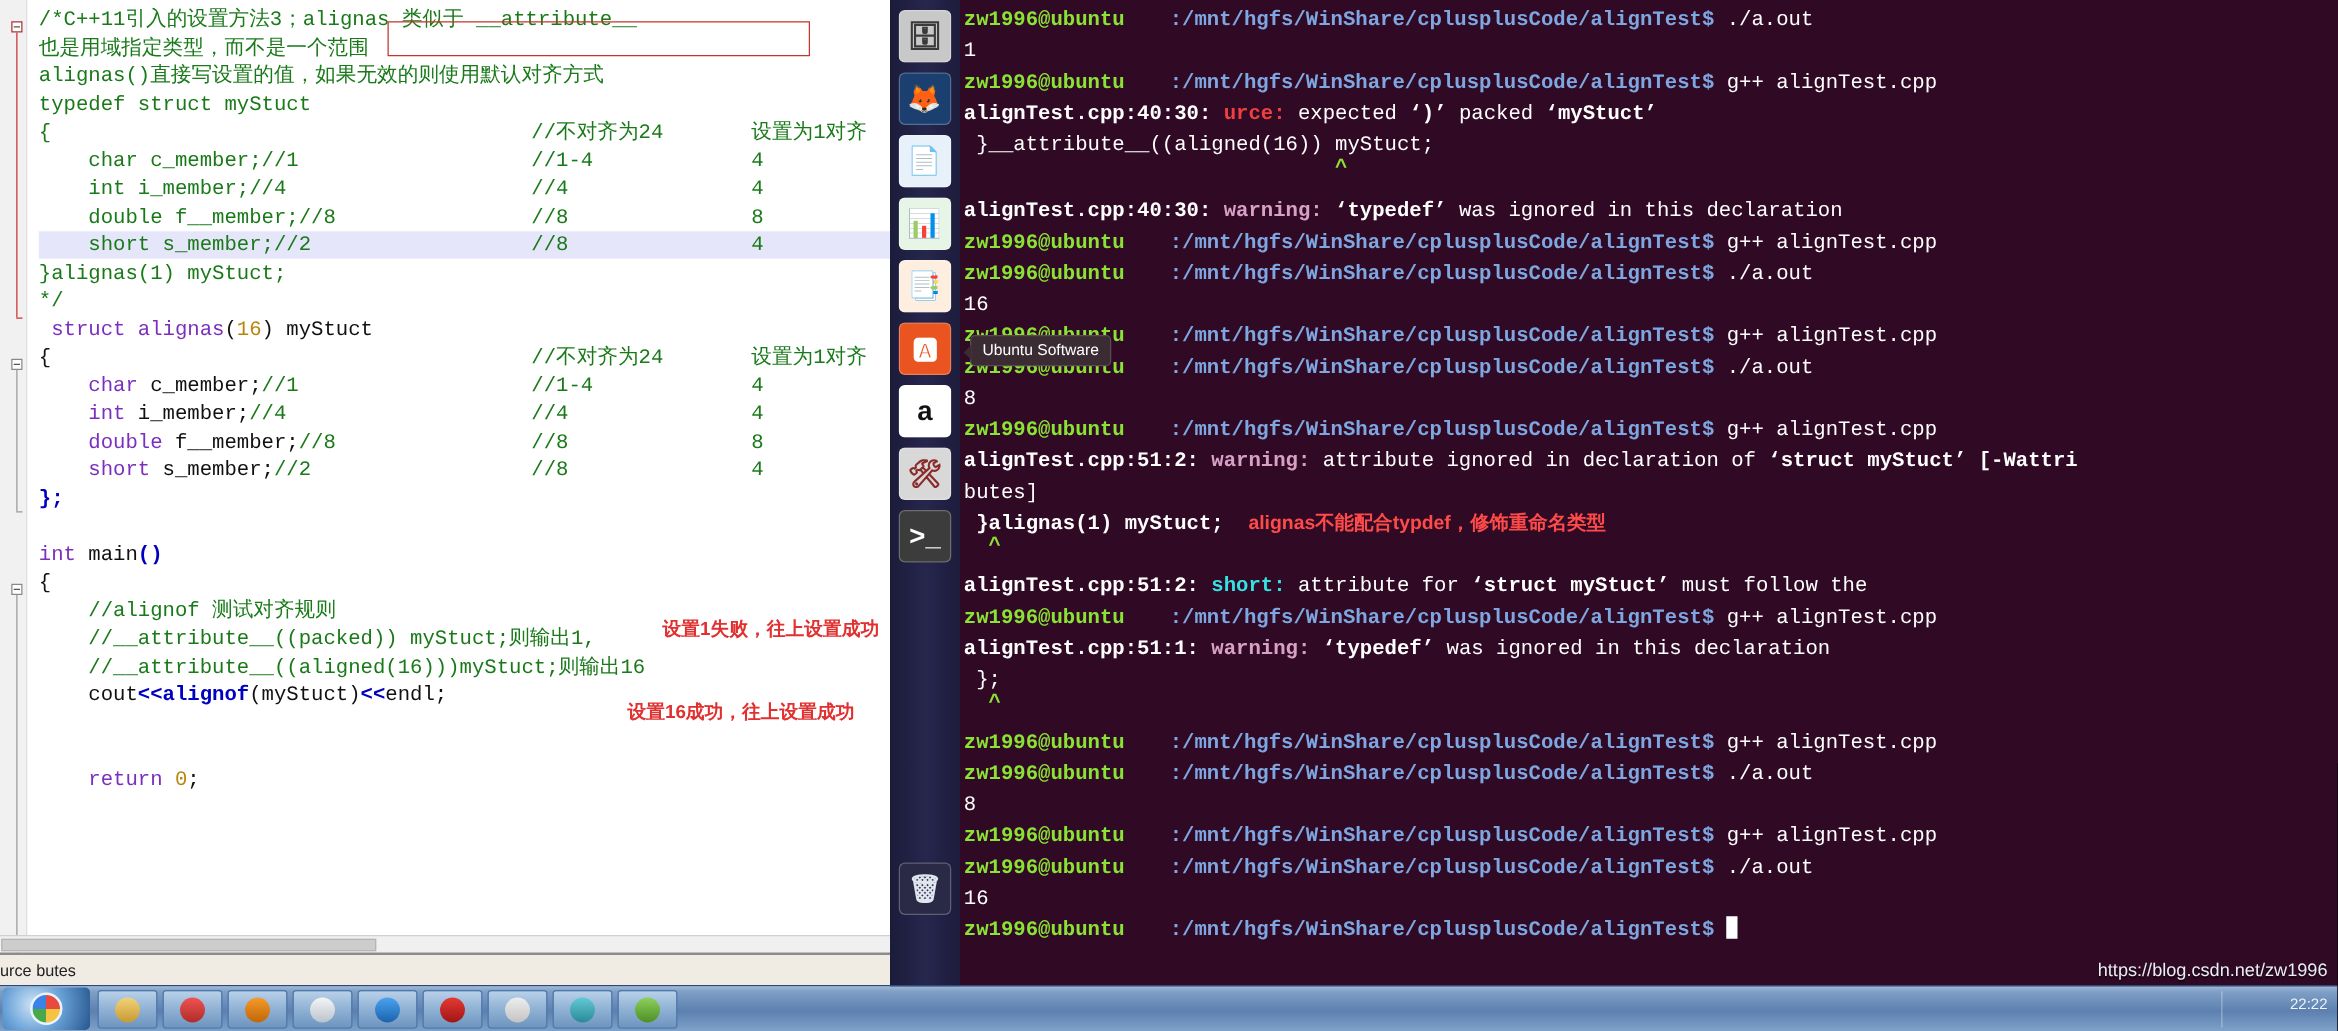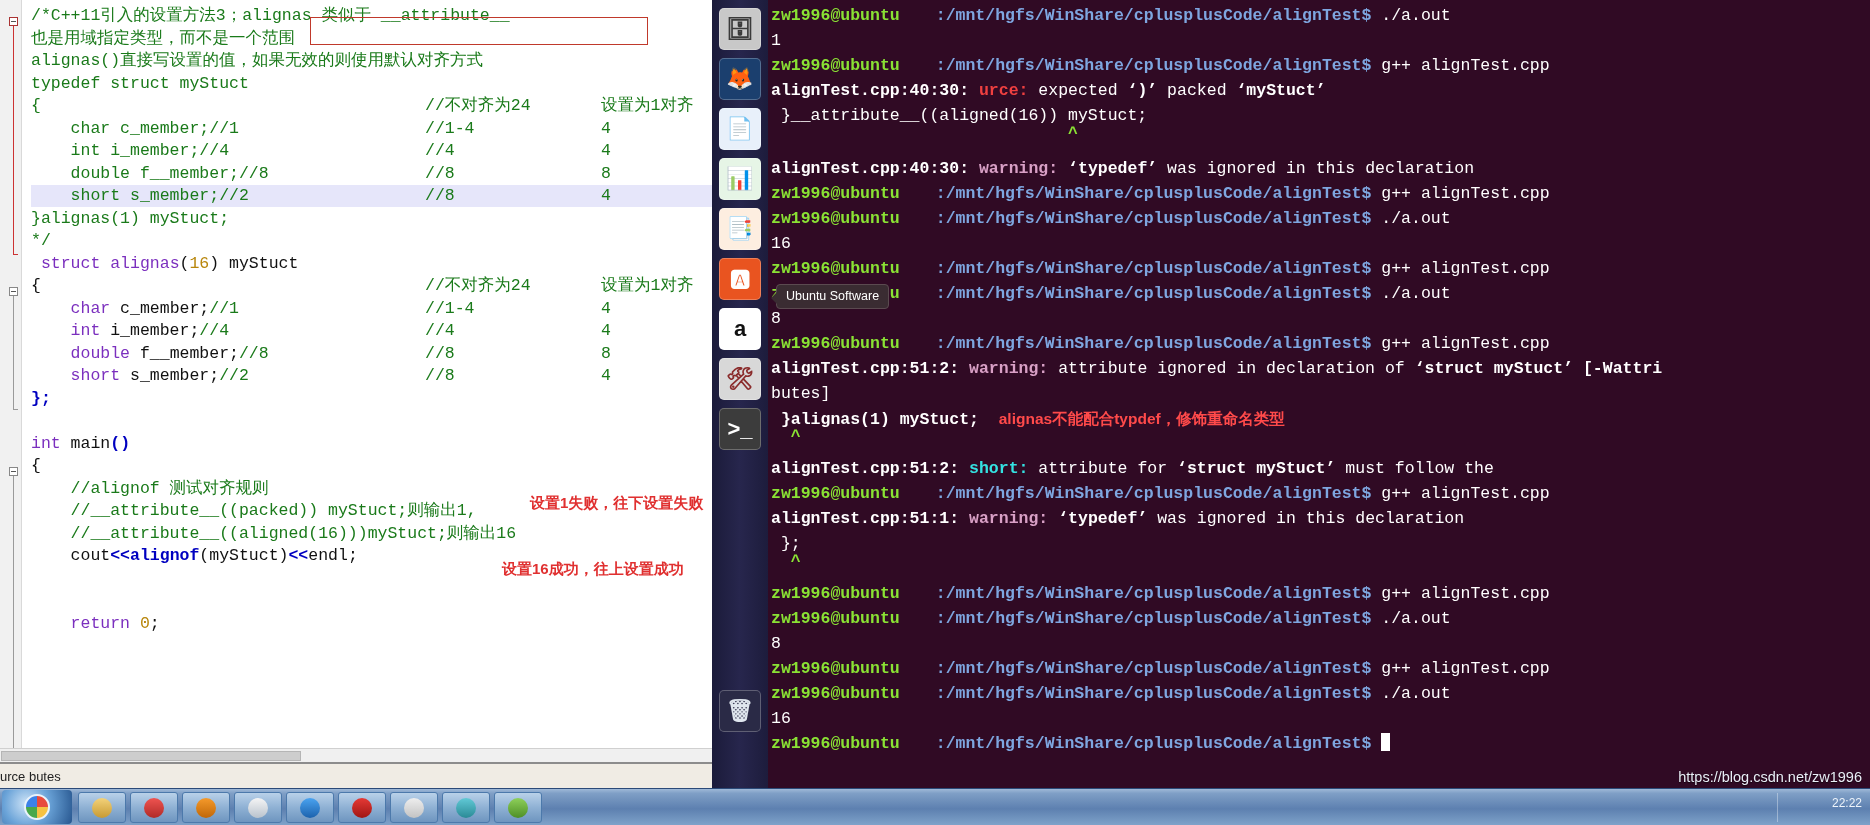--- a/index.html
+++ b/index.html
@@ -220,21 +220,21 @@
     <div id="code"><div class="cl" style="top: 5px;"><span class="cmt">/*C++11引入的设置方法3；</span><span class="cmt">alignas 类似于 __attribute__</span></div><div class="cl" style="top: 28px;"><span class="cmt">也是用域指定类型，而不是一个范围</span></div><div class="cl" style="top: 50px;"><span class="cmt">alignas()直接写设置的值，如果无效的则使用默认对齐方式</span></div><div class="cl" style="top: 73px;"><span class="cmt">typedef struct myStuct</span></div><div class="cl" style="top: 95px;"><span class="cmt">{</span><span class="cmt col-a">//不对齐为24</span><span class="cmt col-b">设置为1对齐</span></div><div class="cl" style="top: 118px;"><span class="cmt">    char c_member;//1</span><span class="cmt col-a">//1-4</span><span class="cmt col-b">4</span></div><div class="cl" style="top: 140px;"><span class="cmt">    int i_member;//4</span><span class="cmt col-a">//4</span><span class="cmt col-b">4</span></div><div class="cl" style="top: 163px;"><span class="cmt">    double f__member;//8</span><span class="cmt col-a">//8</span><span class="cmt col-b">8</span></div><div class="hl-row" style="top: 185px;"></div><div class="cl" style="top: 185px;"><span class="cmt">    short s_member;//2</span><span class="cmt col-a">//8</span><span class="cmt col-b">4</span></div><div class="cl" style="top: 208px;"><span class="cmt">}alignas(1) myStuct;</span></div><div class="cl" style="top: 230px;"><span class="cmt">*/</span></div><div class="cl" style="top: 253px;"><span class="kw"> struct </span><span class="kw">alignas</span><span class="plain">(</span><span class="num">16</span><span class="plain">) myStuct</span></div><div class="cl" style="top: 275px;"><span class="plain">{</span><span class="cmt col-a">//不对齐为24</span><span class="cmt col-b">设置为1对齐</span></div><div class="cl" style="top: 298px;"><span class="kw">    char</span><span class="plain"> c_member;</span><span class="cmt">//1</span><span class="cmt col-a">//1-4</span><span class="cmt col-b">4</span></div><div class="cl" style="top: 320px;"><span class="kw">    int</span><span class="plain"> i_member;</span><span class="cmt">//4</span><span class="cmt col-a">//4</span><span class="cmt col-b">4</span></div><div class="cl" style="top: 343px;"><span class="kw">    double</span><span class="plain"> f__member;</span><span class="cmt">//8</span><span class="cmt col-a">//8</span><span class="cmt col-b">8</span></div><div class="cl" style="top: 365px;"><span class="kw">    short</span><span class="plain"> s_member;</span><span class="cmt">//2</span><span class="cmt col-a">//8</span><span class="cmt col-b">4</span></div><div class="cl" style="top: 388px;"><span class="op">};</span></div><div class="cl" style="top: 433px;"><span class="kw">int</span><span class="plain"> main</span><span class="op">()</span></div><div class="cl" style="top: 455px;"><span class="plain">{</span></div><div class="cl" style="top: 478px;"><span class="cmt">    //alignof 测试对齐规则</span></div><div class="cl" style="top: 500px;"><span class="cmt">    //__attribute__((packed)) myStuct;则输出1,</span></div><div class="cl" style="top: 523px;"><span class="cmt">    //__attribute__((aligned(16)))myStuct;则输出16</span></div><div class="cl" style="top: 545px;"><span class="plain">    cout</span><span class="op">&lt;&lt;</span><span class="op">alignof</span><span class="plain">(myStuct)</span><span class="op">&lt;&lt;</span><span class="plain">endl;</span></div><div class="cl" style="top: 613px;"><span class="kw">    return</span><span class="num"> 0</span><span class="plain">;</span></div></div>
 
     <div class="redbox" style="left:310px; top:17px; width:338px; height:28px;"></div>
 
     <div id="ide-scroll-h">
       <div class="thumb"></div>
     </div>
     <div id="ide-statusbar">
       <span>urce butes</span>
     </div>
-  <div class="annot-red" style="position: absolute; left: 530px; top: 494px;">设置1失败，往下设置失败</div>
+  <div class="annot-red" style="position: absolute; left: 530px; top: 494px;">设置1失败，往上设置成功</div>
       <div class="annot-red" style="position: absolute; left: 502px; top: 560px;">设置16成功，往上设置成功</div>
     </div>
 
   <div id="launcher">
       <div class="launcher-item" style="top: 8px; background: rgb(200, 200, 200); border: 1px solid rgba(255, 255, 255, 0.25);">
         <span class="glyph" style="color: rgb(58, 58, 58); font-weight: bold;">🗄</span>
       </div>
       <div class="launcher-item" style="top: 58px; background: rgb(27, 63, 110); border: 1px solid rgba(255, 255, 255, 0.25);">
         <span class="glyph" style="color: rgb(255, 138, 31); font-weight: bold;">🦊</span>
       </div>
@@ -256,21 +256,21 @@
       <div class="launcher-item" style="top: 358px; background: rgb(216, 216, 216); border: 1px solid rgba(255, 255, 255, 0.25);">
         <span class="glyph" style="color: rgb(138, 43, 43); font-weight: bold;">🛠</span>
       </div>
       <div class="launcher-item" style="top: 408px; background: rgb(60, 60, 60); border: 1px solid rgba(255, 255, 255, 0.25);">
         <span class="glyph" style="color: rgb(255, 255, 255); font-weight: bold;">&gt;_</span>
       </div>
       <div class="launcher-item" style="top: 690px; background: rgb(42, 42, 70); border: 1px solid rgba(255, 255, 255, 0.25);">
         <span class="glyph" style="color: rgb(223, 230, 238); font-weight: bold;">🗑</span>
       </div>
     </div>
-  <div id="tooltip" style="left: 776px; top: 268px; margin-top: 16px;">Ubuntu Software</div>
+  <div id="tooltip" style="left: 776px; top: 268px;">Ubuntu Software</div>
 
   <div id="terminal">
       <div class="tline" style="top: 3px;"><span class="t-user">zw1996@ubuntu</span><span class="t-path">:/mnt/hgfs/WinShare/cplusplusCode/alignTest$</span><span class="t-white"> ./a.out</span></div>
       <div class="tline" style="top: 28px;"><span class="t-white">1</span></div>
       <div class="tline" style="top: 53px;"><span class="t-user">zw1996@ubuntu</span><span class="t-path">:/mnt/hgfs/WinShare/cplusplusCode/alignTest$</span><span class="t-white"> g++ alignTest.cpp</span></div>
       <div class="tline" style="top: 78px;"><span class="t-file">alignTest.cpp:40:30:</span><span class="t-white"> </span><span class="t-err">urce:</span><span class="t-white"> expected </span><span class="t-bold">‘)’</span><span class="t-white"> packed </span><span class="t-bold">‘myStuct’</span></div>
       <div class="tline" style="top: 103px;"><span class="t-white"> }__attribute__((aligned(16)) myStuct;</span></div>
       <div class="tline" style="top: 121px;"><span class="t-caret">                              ^</span></div>
       <div class="tline" style="top: 156px;"><span class="t-file">alignTest.cpp:40:30:</span><span class="t-white"> </span><span class="t-warn">warning:</span><span class="t-white"> </span><span class="t-bold">‘typedef’</span><span class="t-white"> was ignored in this declaration</span></div>
       <div class="tline" style="top: 181px;"><span class="t-user">zw1996@ubuntu</span><span class="t-path">:/mnt/hgfs/WinShare/cplusplusCode/alignTest$</span><span class="t-white"> g++ alignTest.cpp</span></div>

